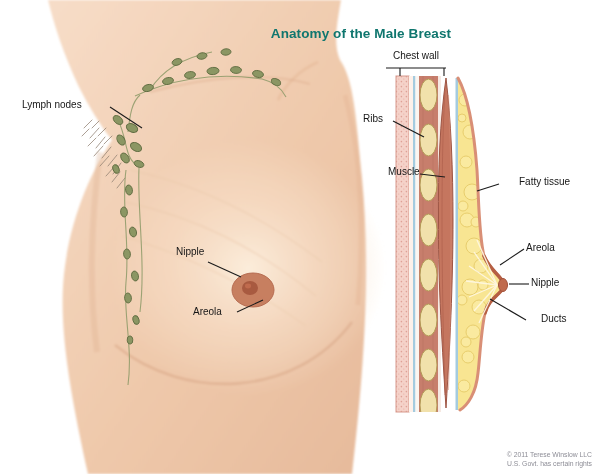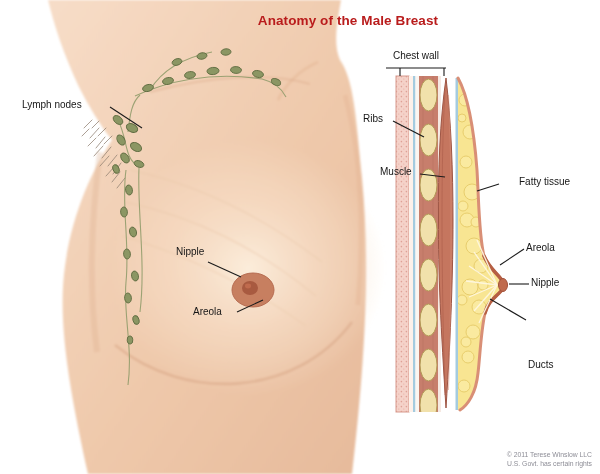--- a/index.html
+++ b/index.html
@@ -2,22 +2,22 @@
 <html><head>
 <meta charset="utf-8">
 <style>
   html,body{margin:0;padding:0;background:#fff;}
   .canvas{
     position:relative;width:600px;height:474px;background:#ffffff;overflow:hidden;
     font-family:"Liberation Sans", sans-serif;
   }
   .art{position:absolute;left:0;top:0;}
   .title{
-    position:absolute;left:240px;top:10px;width:210px;margin:3px;
-    font-size:13.5px;font-weight:bold;color:#b91c1c;text-align:center;letter-spacing:.1px;
+    position:absolute;left:240px;top:10px;width:210px;margin:16px;
+    font-size:13.5px;font-weight:bold;color:#0f766e;text-align:center;letter-spacing:.1px;
   }
   .lbl{
     position:absolute;font-size:10px;color:#161616;white-space:nowrap;line-height:1.1;
   }
   .lbl.center{text-align:center;}
   .credit{
     position:absolute;right:8px;bottom:5px;text-align:right;
     font-size:6.8px;color:#8d8d96;line-height:1.4;
   }
 </style>
@@ -203,24 +203,24 @@
   </svg>
 
   <h1 class="title">Anatomy of the Male Breast</h1>
 
   <span class="lbl" style="left:22px;top:99px;">Lymph nodes</span>
   <span class="lbl" style="left:176px;top:246px;">Nipple</span>
   <span class="lbl" style="left:193px;top:306px;">Areola</span>
 
   <span class="lbl center" style="left:373px;top:50px;width:86px;">Chest wall</span>
   <span class="lbl" style="left:363px;top:113px;">Ribs</span>
-  <span class="lbl" style="left:380px;top:166px;">Muscle</span>
+  <span class="lbl" style="left:388px;top:166px;">Muscle</span>
   <span class="lbl" style="left:519px;top:176px;">Fatty tissue</span>
   <span class="lbl" style="left:526px;top:242px;">Areola</span>
   <span class="lbl" style="left:531px;top:277px;">Nipple</span>
-  <span class="lbl" style="left:528px;top:313px;margin-top:46px;">Ducts</span>
+  <span class="lbl" style="left:541px;top:313px;">Ducts</span>
 
   <div class="credit">
     <div>© 2011 Terese Winslow LLC</div>
     <div>U.S. Govt. has certain rights</div>
   </div>
 
 </div>
 
 </body></html>

